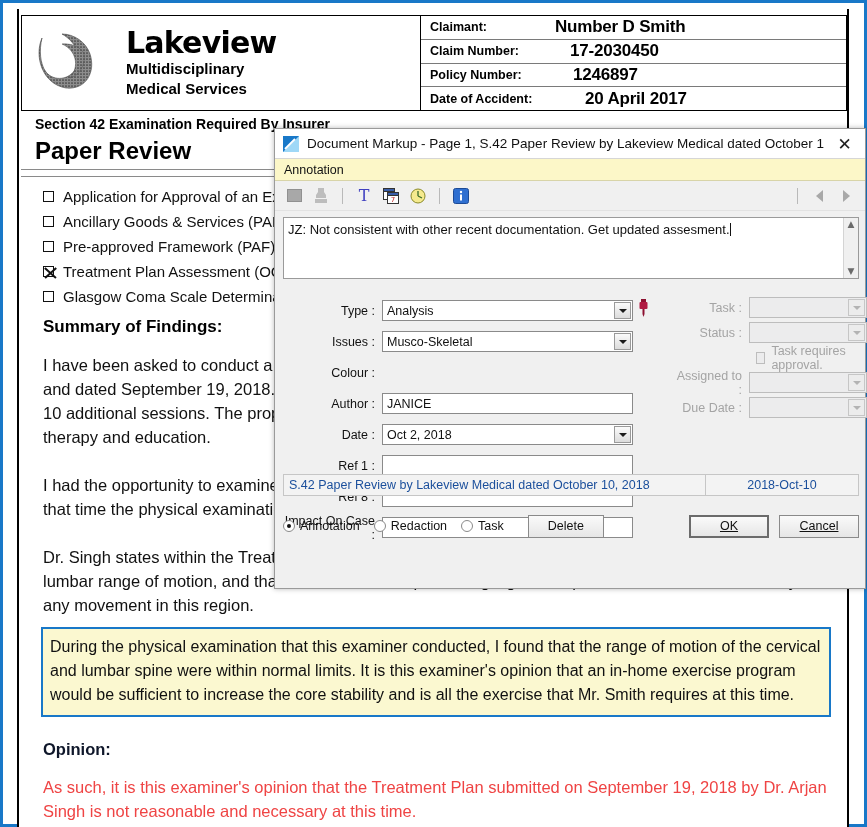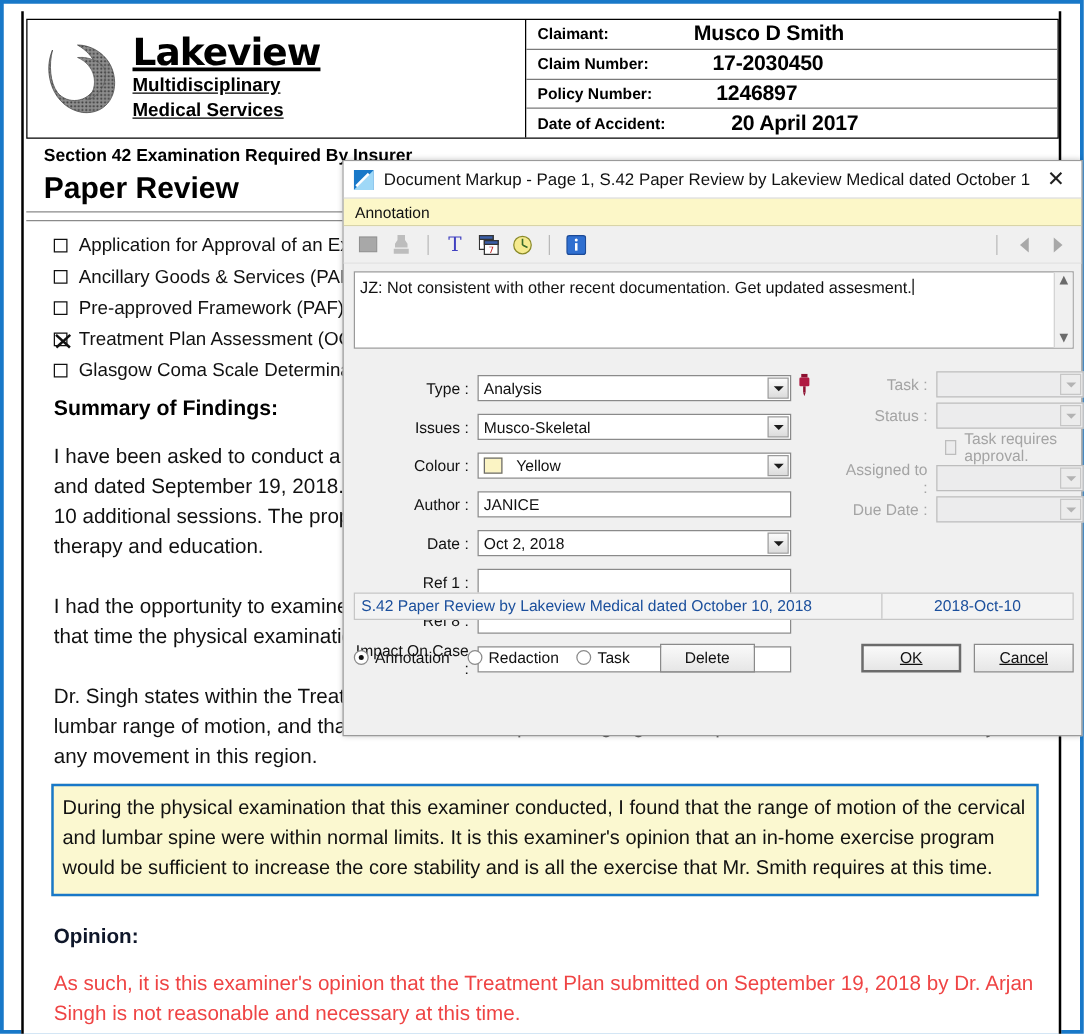--- a/index.html
+++ b/index.html
@@ -39,21 +39,21 @@
   .hdr-row{flex:1;display:flex;align-items:center;border-bottom:1px solid #7a7a7a;padding-left:9px;box-sizing:border-box;gap:24px;}
   .hdr-row:last-child{border-bottom:none;}
   .hdr-lbl{font-size:12.5px;font-weight:bold;color:#000;}
   .hdr-val{font-size:17px;font-weight:bold;color:#000;margin-left:6px;letter-spacing:-.2px;}
   .hdr-lbl.w1{width:95px;}
   .hdr-lbl.w2{width:110px;}
   .hdr-lbl.w3{width:113px;}
   .hdr-lbl.w4{width:125px;}
 
   
-  .logo-wrap{display:flex;align-items:center;gap:0;text-decoration:underline;}
+  .logo-wrap{display:flex;gap:20px;}
   .logo-mark{width:74px;height:66px;flex:none;}
   .logo-text .l1{font-size:30px;font-weight:bold;letter-spacing:-.8px;line-height:1;color:#000;font-family:"DejaVu Sans", sans-serif;}
   .logo-text .l2{font-size:15px;font-weight:bold;line-height:1.12;color:#000;margin-top:3px;}
 
   
   .sect-title{position:absolute;left:16px;top:107px;font-size:14px;font-weight:bold;color:#000;}
   .paper-title{position:absolute;left:16px;top:128px;font-size:24px;font-weight:bold;color:#000;}
   .rule{position:absolute;left:2px;width:826px;height:0;border-top:1px solid #8a8a8a;}
   #rule1{top:160px;}
   #rule2{top:167px;}
@@ -236,21 +236,21 @@
             <div class="l1">Lakeview</div>
             <div class="l2">Multidisciplinary</div>
             <div class="l2">Medical Services</div>
           </div>
         </div>
       </div>
 
       <div class="hdr-right">
         <div class="hdr-row">
           <span class="hdr-lbl w1">Claimant:</span>
-          <span class="hdr-val">Musco D Smith</span>
+          <span class="hdr-val">Number D Smith</span>
         </div>
         <div class="hdr-row">
           <span class="hdr-lbl w2">Claim Number:</span>
           <span class="hdr-val">17-2030450</span>
         </div>
         <div class="hdr-row">
           <span class="hdr-lbl w3">Policy Number:</span>
           <span class="hdr-val">1246897</span>
         </div>
         <div class="hdr-row">
@@ -395,27 +395,20 @@
       <div class="fl">Issues :</div>
       <div class="fi combo">
         <span>Musco-Skeletal</span>
         <span class="arrow-btn">
             <i></i>
           </span>
       </div>
     </div>
     <div class="fr">
       <div class="fl">Colour :</div>
-      <div class="fi combo">
-        <span class="swatch" style="background: rgb(251, 244, 196);"></span>
-        <span>Yellow</span>
-        <span class="arrow-btn">
-            <i></i>
-          </span>
-      </div>
     </div>
     <div class="fr">
       <div class="fl">Author :</div>
       <div class="fi">
         <span>JANICE</span>
       </div>
     </div>
     <div class="fr">
       <div class="fl">Date :</div>
       <div class="fi combo">

